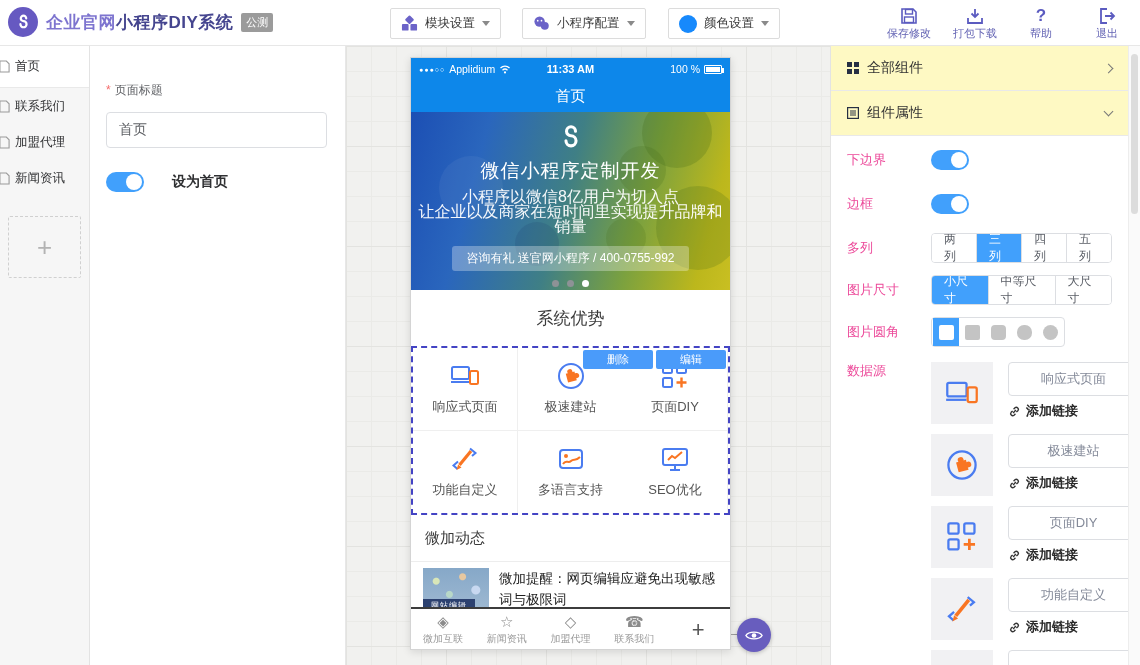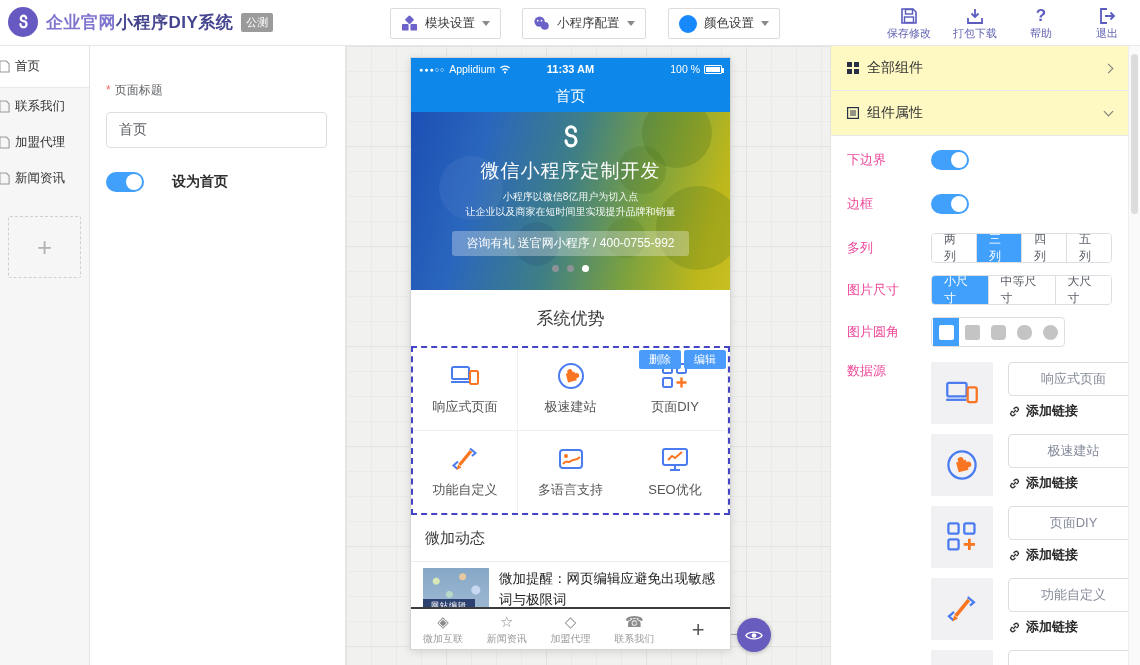--- a/index.html
+++ b/index.html
@@ -70,34 +70,34 @@
   .decor { position:absolute; border-radius:50%; }
   .d1 { width:70px; height:70px; right:18px; top:-14px; background:rgba(60,100,20,.22); }
   .d2 { width:48px; height:48px; right:64px; top:34px; background:rgba(60,100,20,.18); }
   .d3 { width:84px; height:84px; right:-10px; top:74px; background:rgba(60,100,20,.20); }
   .d4 { width:40px; height:40px; right:84px; top:106px; background:rgba(60,100,20,.16); }
   .d5 { width:64px; height:64px; left:28px; top:44px; background:rgba(255,255,255,.05); }
   .d6 { width:44px; height:44px; left:104px; top:110px; background:rgba(30,60,110,.18); }
   .banner-inner { position:relative; z-index:1; }
   .banner-logo { margin-top:12px; }
   .banner-title { font-size:19px; letter-spacing:1px; margin-top:2px; }
-  .banner-sub { font-size:10px; line-height:15px; margin-top:5px; opacity:.95; }
+  .banner-sub { font-size:16px; line-height:15px; margin-top:5px; opacity:.95; }
   .promo-pill { display:inline-block; margin-top:12px; background:rgba(255,255,255,.3); border-radius:3px; padding:4px 14px; font-size:12px; }
   .dots { margin-top:9px; display:flex; justify-content:center; gap:8px; }
   .dot { width:7px; height:7px; border-radius:50%; background:#8d9296; }
   .dot.active { background:#fff; }
 
   .sys-title { height:56px; background:#fff; display:flex; align-items:center; justify-content:center; font-size:17px; color:#3a3a3a; flex-shrink:0; }
 
   .feature-grid { position:relative; height:169px; background:#fff; border:2px dashed #4444c4; display:grid; grid-template-columns:1fr 1fr 1fr; grid-template-rows:1fr 1fr; flex-shrink:0; }
   .fcell { display:flex; flex-direction:column; align-items:center; justify-content:center; gap:7px; font-size:13px; color:#555; border-right:1px solid #efefef; border-bottom:1px solid #efefef; cursor:pointer; }
   .fcell:nth-child(3n+3) { border-right:none; }
   .fcell:nth-child(n+5) { border-bottom:none; }
   .sel-badges { position:absolute; top:2px; right:2px; display:flex; gap:3px; z-index:2; }
-  .badge { background:#4a9bfa; color:#fff; font-size:11px; padding:2px 10px; border-radius:2px; cursor:pointer; }
+  .badge { background:#4a9bfa; color:#fff; font-size:11px; padding:2px 24px; border-radius:2px; cursor:pointer; }
 
   .news-header { height:47px; background:#fff; display:flex; align-items:center; padding:0 14px; font-size:15px; color:#3a3a3a; border-bottom:1px solid #ededed; flex-shrink:0; }
   .news-item { height:45px; background:#fff; display:flex; gap:10px; padding:6px 8px 0 12px; overflow:hidden; flex-shrink:0; cursor:pointer; }
   .thumb { width:66px; height:44px; flex-shrink:0; position:relative; overflow:hidden;
     background:radial-gradient(circle at 20% 30%, #d8e6b8 3px, transparent 4px),
                radial-gradient(circle at 60% 20%, #e8c8a0 3px, transparent 4px),
                radial-gradient(circle at 80% 50%, #c8d8f0 4px, transparent 5px),
                radial-gradient(circle at 40% 60%, #b8d8c8 3px, transparent 4px),
                linear-gradient(#86a8c8,#9fb9d2); }
   .thumb-band { position:absolute; left:0; bottom:0; width:52px; height:13px; background:rgba(25,45,95,.85); color:#fff; font-size:8px; letter-spacing:1px; display:flex; align-items:center; justify-content:center; }

